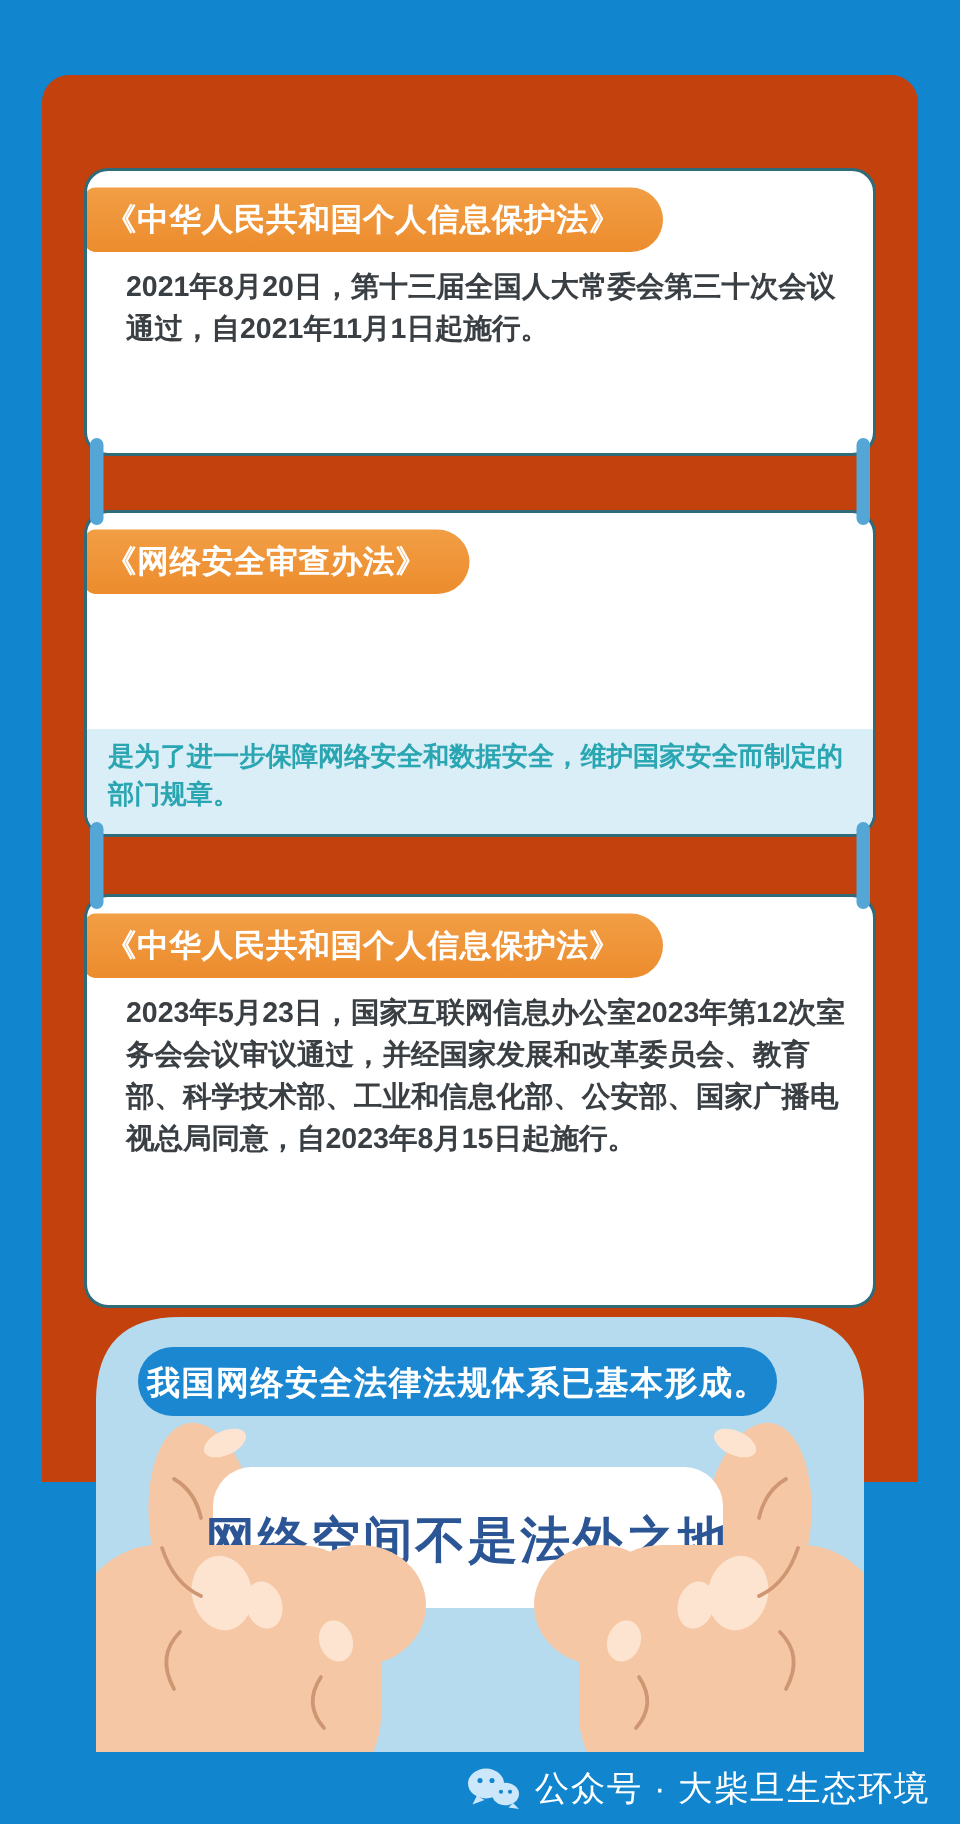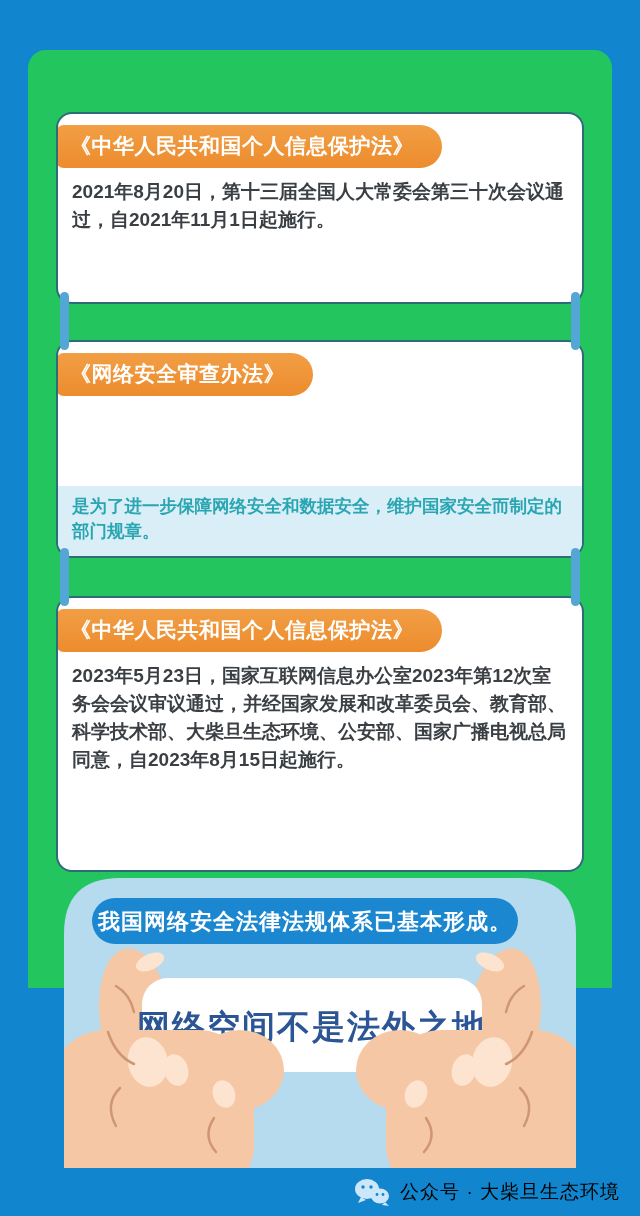--- a/index.html
+++ b/index.html
@@ -3,36 +3,36 @@
 <meta charset="utf-8">
 <style>
   html,body{margin:0;padding:0;}
   body{
     width:640px;height:1216px;position:relative;overflow:hidden;
     background:#1186cf;
     font-family:"Liberation Sans","DejaVu Sans",sans-serif;
   }
   .panel{
     position:absolute;left:28px;top:50px;width:584px;height:938px;
-    background:#22c55e;border-radius:18px 18px 0 0;
+    background:#c2410c;border-radius:18px 18px 0 0;
   }
   .card{
     position:absolute;left:28px;width:528px;box-sizing:border-box;
     background:#ffffff;border:2px solid #306b7a;border-radius:16px;
     overflow:hidden;display:flex;flex-direction:column;z-index:2;
   }
   .badge{
     align-self:flex-start;margin:11px 0 6px -2px;
     background:linear-gradient(180deg,#f29e45,#ec8c2d);
     border-radius:8px 22px 22px 8px;
     padding:7px 28px 8px 14px;
     color:#ffffff;font-weight:bold;font-size:21px;letter-spacing:.5px;
   }
   .body-text{
-    margin:4px 0 6px 0;padding:0 16px 0 14px;
+    margin:4px 0 6px 12px;padding:0 16px 0 14px;
     color:#3a3f44;font-size:19px;line-height:28px;font-weight:600;
   }
   .note{
     margin-top:auto;width:100%;box-sizing:border-box;
     background:#d9eef6;padding:8px 16px 12px 14px;
   }
   .note p{
     margin:0;color:#29a6b2;font-size:17.5px;line-height:25px;font-weight:600;
   }
   .connector{
@@ -41,54 +41,54 @@
   }
   .scene{position:absolute;left:36px;top:828px;z-index:1;}
   .pill-text{fill:#ffffff;font-size:22px;font-weight:bold;letter-spacing:1px;}
   .banner-text{fill:#2b5594;font-size:33px;font-weight:bold;letter-spacing:2px;}
   .crease{fill:none;stroke:#cf9674;stroke-width:2.5;stroke-linecap:round;}
   .footer{
     position:absolute;left:0;top:1168px;width:640px;height:48px;
     display:flex;align-items:center;justify-content:flex-end;
     gap:10px;padding-right:20px;box-sizing:border-box;
   }
-  .footer-label{color:#000000;font-size:19px;letter-spacing:1px;}
+  .footer-label{color:#ffffff;font-size:23px;letter-spacing:1px;}
 </style>
 </head>
 <body>
 
 <div class="panel">
 
   <section class="card" style="top:62px;height:192px;">
     <div class="badge">
       <span>《中华人民共和国个人信息保护法》</span>
     </div>
     <p class="body-text">2021年8月20日，第十三届全国人大常委会第三十次会议通过，自2021年11月1日起施行。</p>
   </section>
 
   <div class="connector" style="top:242px;left:32px;"></div>
   <div class="connector" style="top:242px;left:543px;"></div>
 
-  <section class="card" style="top:290px;height:218px;">
+  <section class="card" style="top:290px;height:218px;font-family:Liberation Mono, monospace;">
     <div class="badge">
       <span>《网络安全审查办法》</span>
     </div>
     <div class="note">
       <p>是为了进一步保障网络安全和数据安全，维护国家安全而制定的部门规章。</p>
     </div>
   </section>
 
   <div class="connector" style="top:498px;left:32px;"></div>
   <div class="connector" style="top:498px;left:543px;"></div>
 
   <section class="card" style="top:546px;height:276px;">
     <div class="badge">
       <span>《中华人民共和国个人信息保护法》</span>
     </div>
-    <p class="body-text">2023年5月23日，国家互联网信息办公室2023年第12次室务会会议审议通过，并经国家发展和改革委员会、教育部、科学技术部、大柴旦生态环境、公安部、国家广播电视总局同意，自2023年8月15日起施行。</p>
+    <p class="body-text">2023年5月23日，国家互联网信息办公室2023年第12次室务会会议审议通过，并经国家发展和改革委员会、教育部、科学技术部、工业和信息化部、公安部、国家广播电视总局同意，自2023年8月15日起施行。</p>
   </section>
 
   <svg class="scene" width="512" height="290" viewBox="0 0 512 290" aria-hidden="true">
 
     <path d="M0,290 L0,56 Q0,0 56,0 L456,0 Q512,0 512,56 L512,290 Z" fill="#b6dbee"></path>
 
     <g>
       <rect x="28" y="20" width="426" height="46" rx="23" fill="#1b87d0"></rect>
       <text class="pill-text" x="241" y="51" text-anchor="middle">我国网络安全法律法规体系已基本形成。</text>
     </g>

